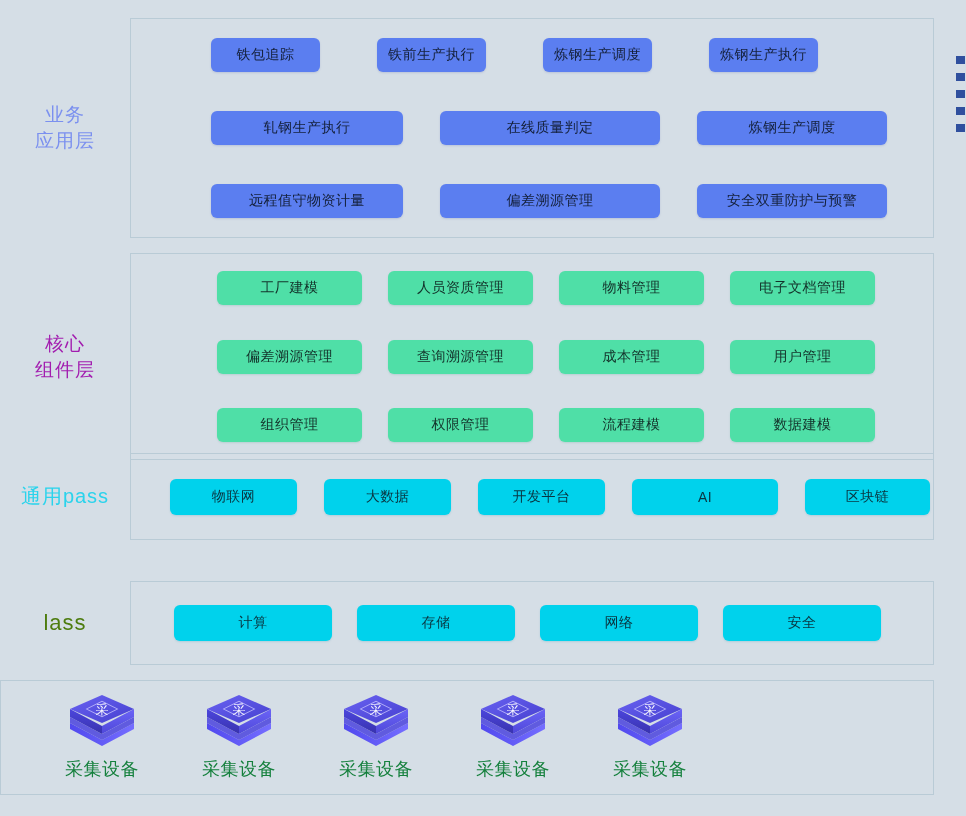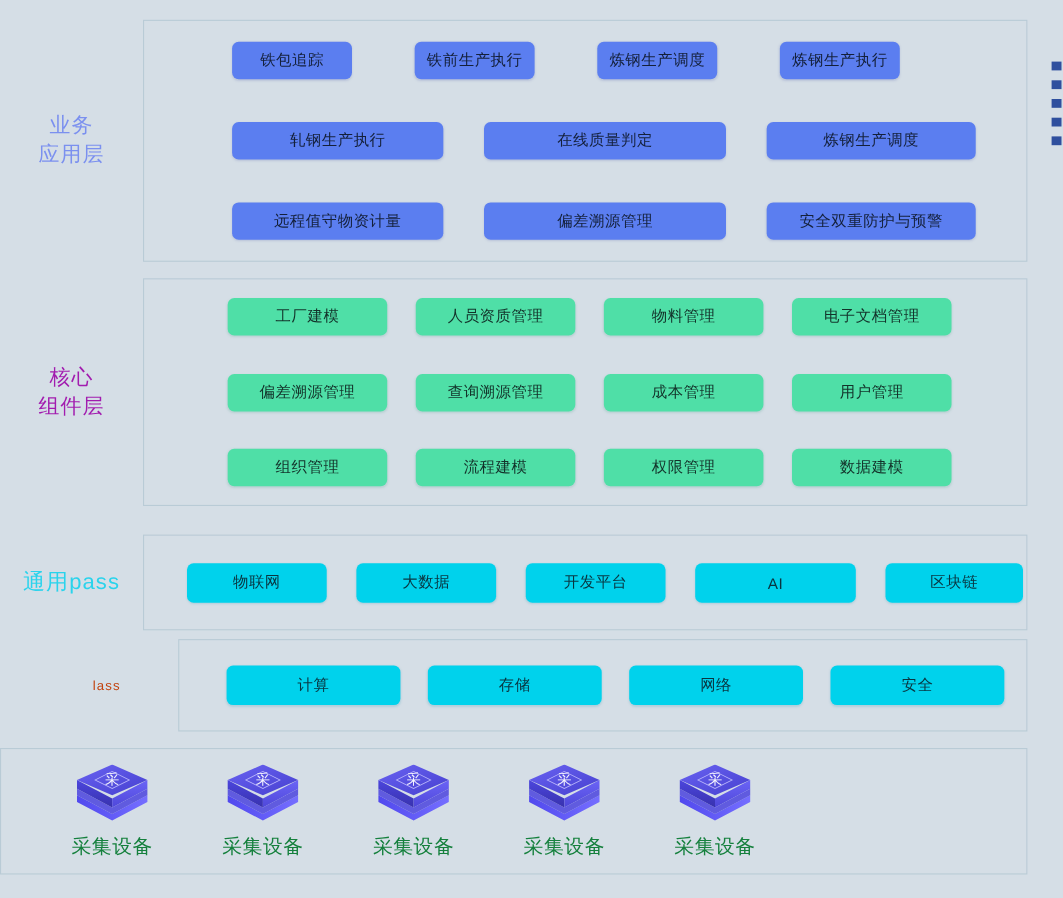--- a/index.html
+++ b/index.html
@@ -83,47 +83,47 @@
   #layer-business .row-a .pill { width: 109px; }
   #layer-business .row-b { justify-content: flex-start; gap: 37px; padding-left: 58px; }
   #layer-business .row-b .pill { width: 192px; }
   #layer-business .row-b .pill:nth-child(1) { width: 192px; }
   #layer-business .row-b .pill:nth-child(2) { width: 220px; }
   #layer-business .row-b .pill:nth-child(3) { width: 190px; }
 
   
   #layer-core { left: 0; top: 253px; width: 934px; height: 207px; }
   #layer-core .layer-label { color: #a21caf; }
-  #layer-core .panel { height: 207px; padding: 0 18px; }
+  #layer-core .panel { height: 207px; padding: 0 28px; }
   #layer-core .row { height: 33.3%; justify-content: flex-start; gap: 26px; padding-left: 58px; }
   #layer-core .pill {
     width: 145px;
     background: #4fdfa7;
     color: #13322a;
     box-shadow: 0 1px 2px rgba(50,150,120,.18);
   }
 
   
-  #layer-pass { left: 0; top: 486px; width: 934px; height: 87px; }
+  #layer-pass { left: 0; top: 453px; width: 934px; height: 87px; }
   #layer-pass .layer-label { color: #2ad3ec; font-size: 20px; }
   #layer-pass .panel { height: 87px; }
   #layer-pass .row { height: 100%; justify-content: flex-start; gap: 27px; padding-left: 39px; }
   #layer-pass .pill {
     width: 127px;
     height: 36px;
     background: #00d2ec;
     color: #093540;
     box-shadow: 0 1px 2px rgba(0,140,170,.18);
   }
   #layer-pass .pill:nth-child(4) { width: 146px; }
   #layer-pass .pill:nth-child(5) { width: 125px; }
 
   
   #layer-iaas { left: 0; top: 581px; width: 934px; height: 84px; }
-  #layer-iaas .layer-label { color: #c2410c; font-size: 12px; margin-left: 32px; }
+  #layer-iaas .layer-label { color: #4d7c0f; font-size: 22px; }
   #layer-iaas .panel { height: 84px; }
   #layer-iaas .row { height: 100%; justify-content: flex-start; gap: 25px; padding-left: 43px; }
   #layer-iaas .pill {
     width: 158px;
     height: 36px;
     background: #00d2ec;
     color: #093540;
     box-shadow: 0 1px 2px rgba(0,140,170,.18);
     text-align: center;
   }
@@ -211,22 +211,22 @@
         <div class="pill">电子文档管理</div>
       </div>
       <div class="row">
         <div class="pill">偏差溯源管理</div>
         <div class="pill">查询溯源管理</div>
         <div class="pill">成本管理</div>
         <div class="pill">用户管理</div>
       </div>
       <div class="row">
         <div class="pill">组织管理</div>
+        <div class="pill">权限管理</div>
         <div class="pill">流程建模</div>
-        <div class="pill">权限管理</div>
         <div class="pill">数据建模</div>
       </div>
     </div>
   </section>
 
   <section class="layer" id="layer-pass">
     <div class="layer-label">通用pass</div>
     <div class="panel">
       <div class="row">
         <div class="pill">物联网</div>

